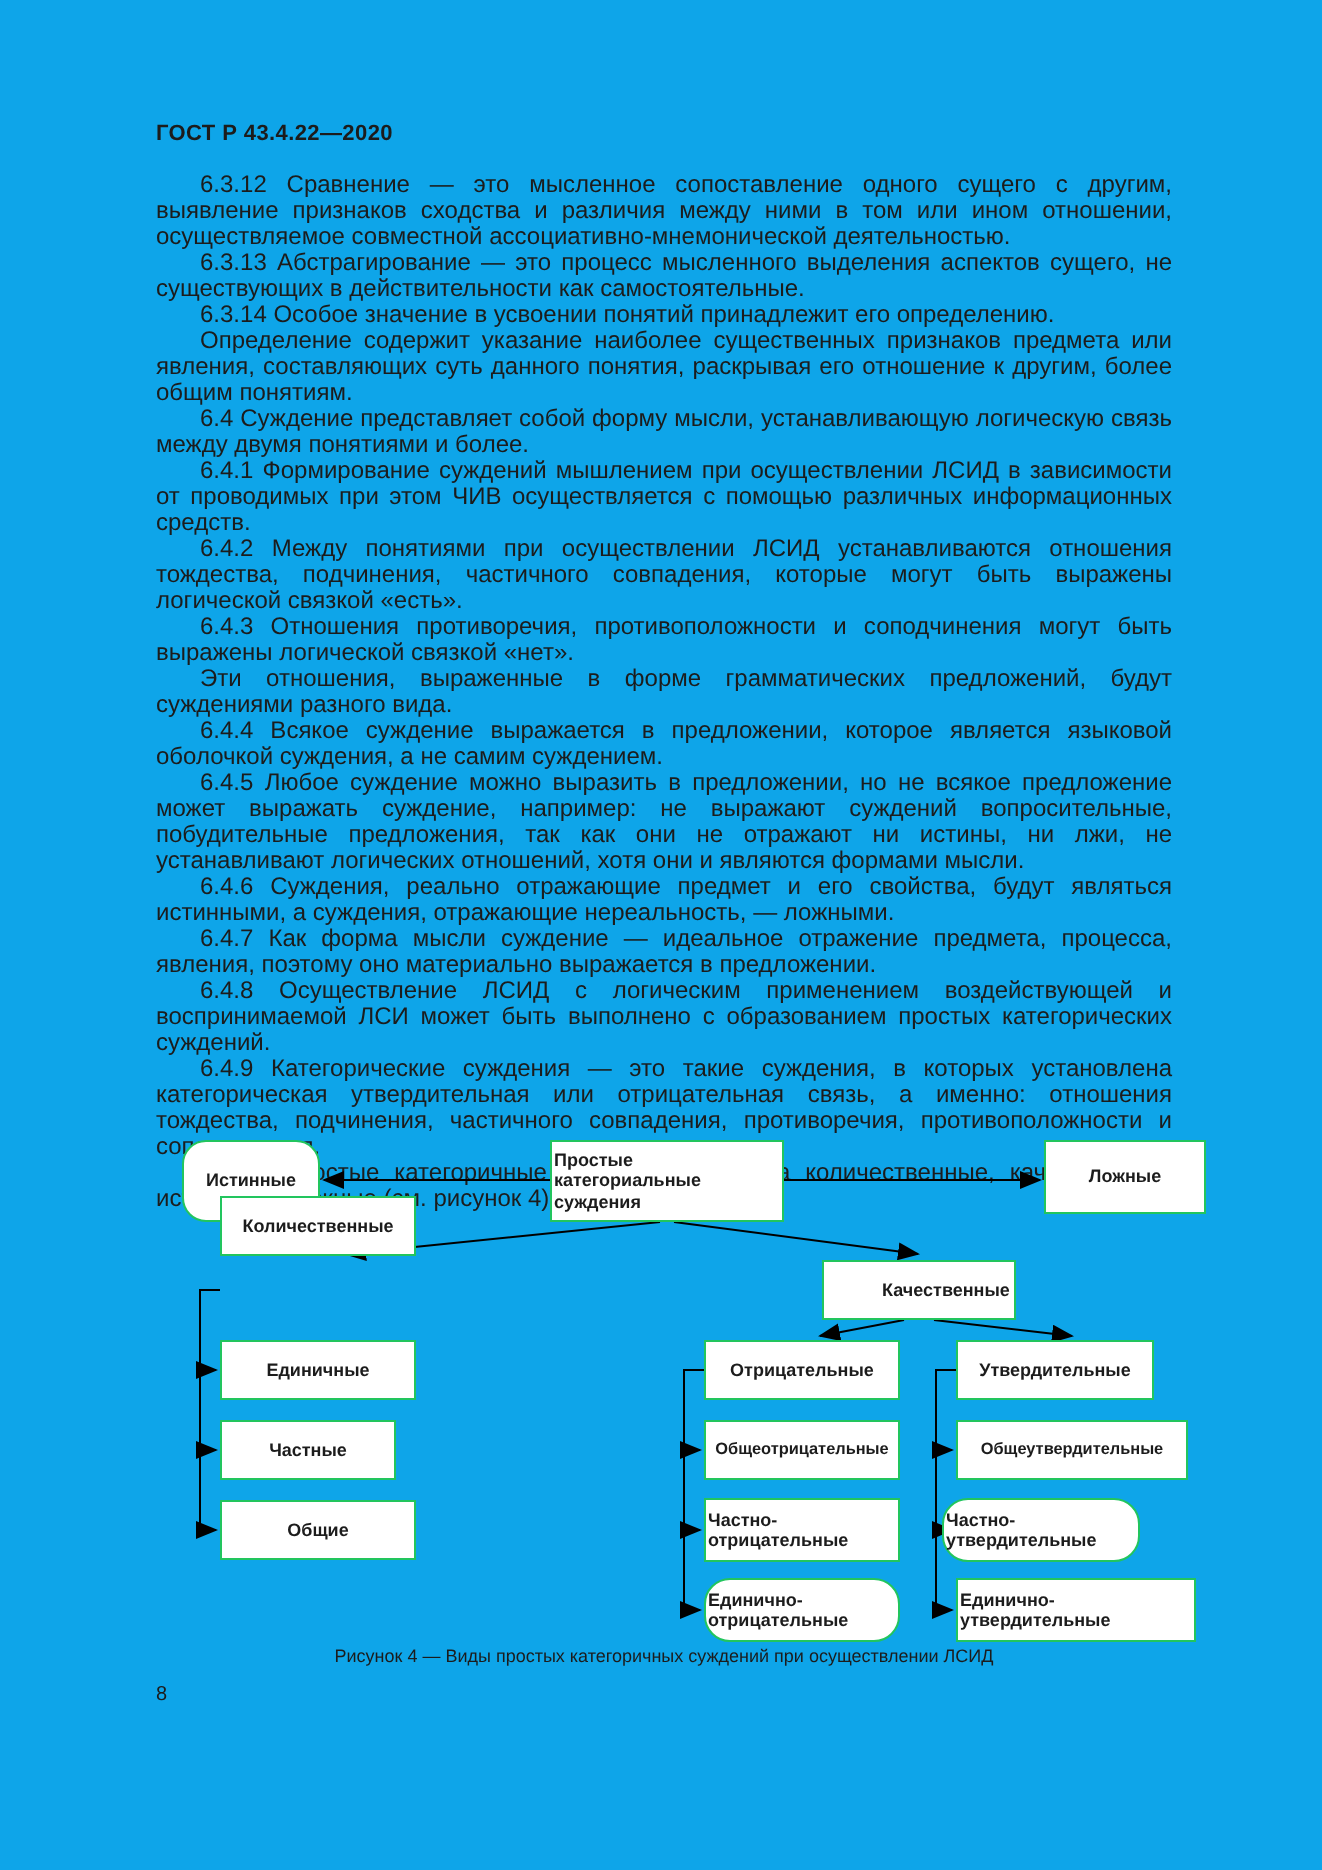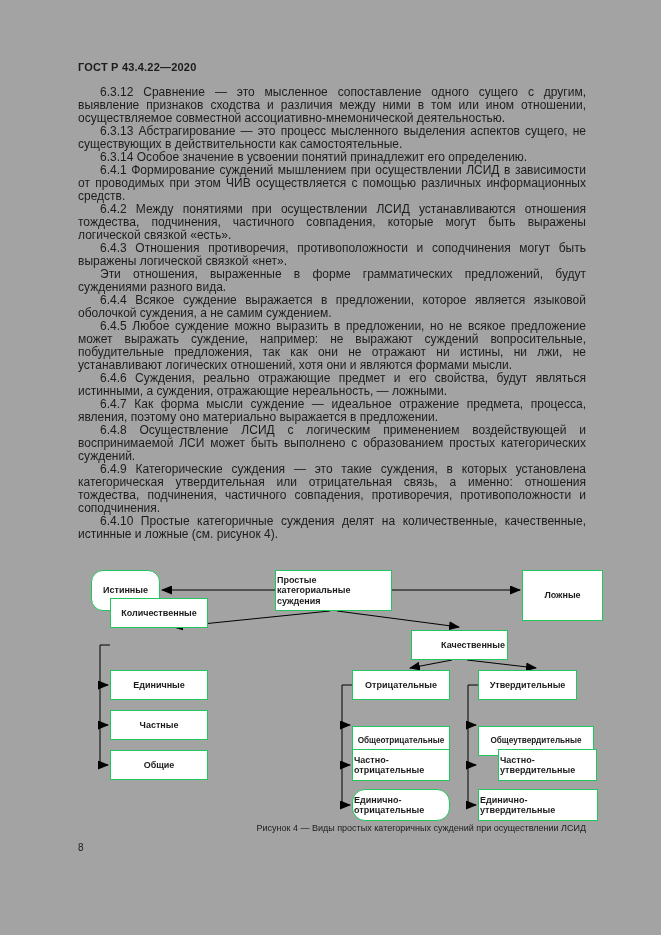--- a/index.html
+++ b/index.html
@@ -1,55 +1,57 @@
 <!DOCTYPE html>
 <html lang="ru"><head>
 <meta charset="utf-8">
 <style>
   html,body{margin:0;padding:0;background:#e8e8e8;}
   .page{
-    position:relative;width:661px;height:935px;background:#a3a3a3;
+    position:relative;width:661px;height:935px;background:#0ea5e9;
     font-family:"Liberation Sans",sans-serif;color:#1c1c1c;overflow:hidden;
     margin:0 auto;
   }
   .doc-header{
     position:absolute;left:78px;top:61px;font-size:11px;font-weight:bold;
     letter-spacing:.2px;
   }
   .textblock{position:absolute;left:78px;top:86px;width:508px;}
   .textblock p{
     margin:0;text-indent:22px;text-align:justify;
     font-size:12px;line-height:13px;
   }
   .diagram{position:absolute;left:0;top:0;width:661px;height:935px;}
   .connectors{position:absolute;left:0;top:0;}
   .box{
     position:absolute;border:1px solid #22c55e;background:#fff;
     display:flex;align-items:center;justify-content:center;
     font-weight:bold;font-size:9px;line-height:10.5px;
     padding:1px;box-sizing:border-box;
   }
-  .box.small{font-size:8.2px;line-height:10px;margin-top:16px;}
+  .box.small{font-size:8.2px;line-height:10px;}
   .fig-caption{
-    position:absolute;left:78px;top:823px;width:508px;text-align:right;
+    position:absolute;left:78px;top:823px;width:508px;text-align:center;
     font-size:9px;
   }
   .page-num{position:absolute;left:78px;top:842px;font-size:10px;}
 </style>
 </head>
 <body>
 
 <div class="page">
 
   <div class="doc-header">ГОСТ Р 43.4.22—2020</div>
 
   <div class="textblock">
     <p>6.3.12 Сравнение — это мысленное сопоставление одного сущего с другим, выявление признаков сходства и различия между ними в том или ином отношении, осуществляемое совместной ассоциативно-мнемонической деятельностью.</p>
     <p>6.3.13 Абстрагирование — это процесс мысленного выделения аспектов сущего, не существующих в действительности как самостоятельные.</p>
     <p>6.3.14 Особое значение в усвоении понятий принадлежит его определению.</p>
+    <p>Определение содержит указание наиболее существенных признаков предмета или явления, составляющих суть данного понятия, раскрывая его отношение к другим, более общим понятиям.</p>
+    <p>6.4 Суждение представляет собой форму мысли, устанавливающую логическую связь между двумя понятиями и более.</p>
     <p>6.4.1 Формирование суждений мышлением при осуществлении ЛСИД в зависимости от проводимых при этом ЧИВ осуществляется с помощью различных информационных средств.</p>
     <p>6.4.2 Между понятиями при осуществлении ЛСИД устанавливаются отношения тождества, подчинения, частичного совпадения, которые могут быть выражены логической связкой «есть».</p>
     <p>6.4.3 Отношения противоречия, противоположности и соподчинения могут быть выражены логической связкой «нет».</p>
     <p>Эти отношения, выраженные в форме грамматических предложений, будут суждениями разного вида.</p>
     <p>6.4.4 Всякое суждение выражается в предложении, которое является языковой оболочкой суждения, а не самим суждением.</p>
     <p>6.4.5 Любое суждение можно выразить в предложении, но не всякое предложение может выражать суждение, например: не выражают суждений вопросительные, побудительные предложения, так как они не отражают ни истины, ни лжи, не устанавливают логических отношений, хотя они и являются формами мысли.</p>
     <p>6.4.6 Суждения, реально отражающие предмет и его свойства, будут являться истинными, а суждения, отражающие нереальность, — ложными.</p>
     <p>6.4.7 Как форма мысли суждение — идеальное отражение предмета, процесса, явления, поэтому оно материально выражается в предложении.</p>
     <p>6.4.8 Осуществление ЛСИД с логическим применением воздействующей и воспринимаемой ЛСИ может быть выполнено с образованием простых категорических суждений.</p>
     <p>6.4.9 Категорические суждения — это такие суждения, в которых установлена категорическая утвердительная или отрицательная связь, а именно: отношения тождества, подчинения, частичного совпадения, противоречия, противоположности и соподчинения.</p>
@@ -86,37 +88,37 @@
 
         <path d="M478,685 L468,685 L468,805"></path>
         <line x1="468" y1="725" x2="476" y2="725" marker-end="url(#arr)"></line>
         <line x1="468" y1="765" x2="476" y2="765" marker-end="url(#arr)"></line>
         <line x1="468" y1="805" x2="476" y2="805" marker-end="url(#arr)"></line>
       </g>
     </svg>
 
     <div class="box" style="left:91px;top:570px;width:69px;height:41px;border-radius:12px;">Истинные</div>
     <div class="box" style="left:275px;top:570px;width:117px;height:41px;">Простые категориальные суждения</div>
-    <div class="box" style="left:522px;top:570px;width:81px;height:51px;">Ложные</div>
+    <div class="box" style="left:522px;top:570px;width:81px;height:37px;">Ложные</div>
 
     <div class="box" style="left:110px;top:598px;width:98px;height:30px;">Количественные</div>
     <div class="box" style="left:411px;top:630px;width:97px;height:30px;padding-left:28px;">Качественные</div>
 
     <div class="box" style="left:110px;top:670px;width:98px;height:30px;">Единичные</div>
-    <div class="box" style="left:110px;top:710px;width:98px;height:30px;">Частные</div>
+    <div class="box" style="left:110px;top:710px;width:88px;height:30px;">Частные</div>
     <div class="box" style="left:110px;top:750px;width:98px;height:30px;">Общие</div>
 
     <div class="box" style="left:352px;top:670px;width:98px;height:30px;">Отрицательные</div>
     <div class="box small" style="left:352px;top:710px;width:98px;height:30px;">Общеотрицательные</div>
     <div class="box" style="left:352px;top:749px;width:98px;height:32px;">Частно-отрицательные</div>
     <div class="box" style="left:352px;top:789px;width:98px;height:32px;border-radius:13px;">Единично-отрицательные</div>
 
     <div class="box" style="left:478px;top:670px;width:99px;height:30px;">Утвердительные</div>
     <div class="box small" style="left:478px;top:710px;width:116px;height:30px;">Общеутвердительные</div>
-    <div class="box" style="left:498px;top:749px;width:99px;height:32px;">Частно-утвердительные</div>
+    <div class="box" style="left:471px;top:749px;width:99px;height:32px;border-radius:13px;">Частно-утвердительные</div>
     <div class="box" style="left:478px;top:789px;width:120px;height:32px;">Единично-утвердительные</div>
   </div>
 
   <div class="fig-caption">Рисунок 4 — Виды простых категоричных суждений при осуществлении ЛСИД</div>
 
   <div class="page-num">8</div>
 
 </div>
 
 </body></html>

